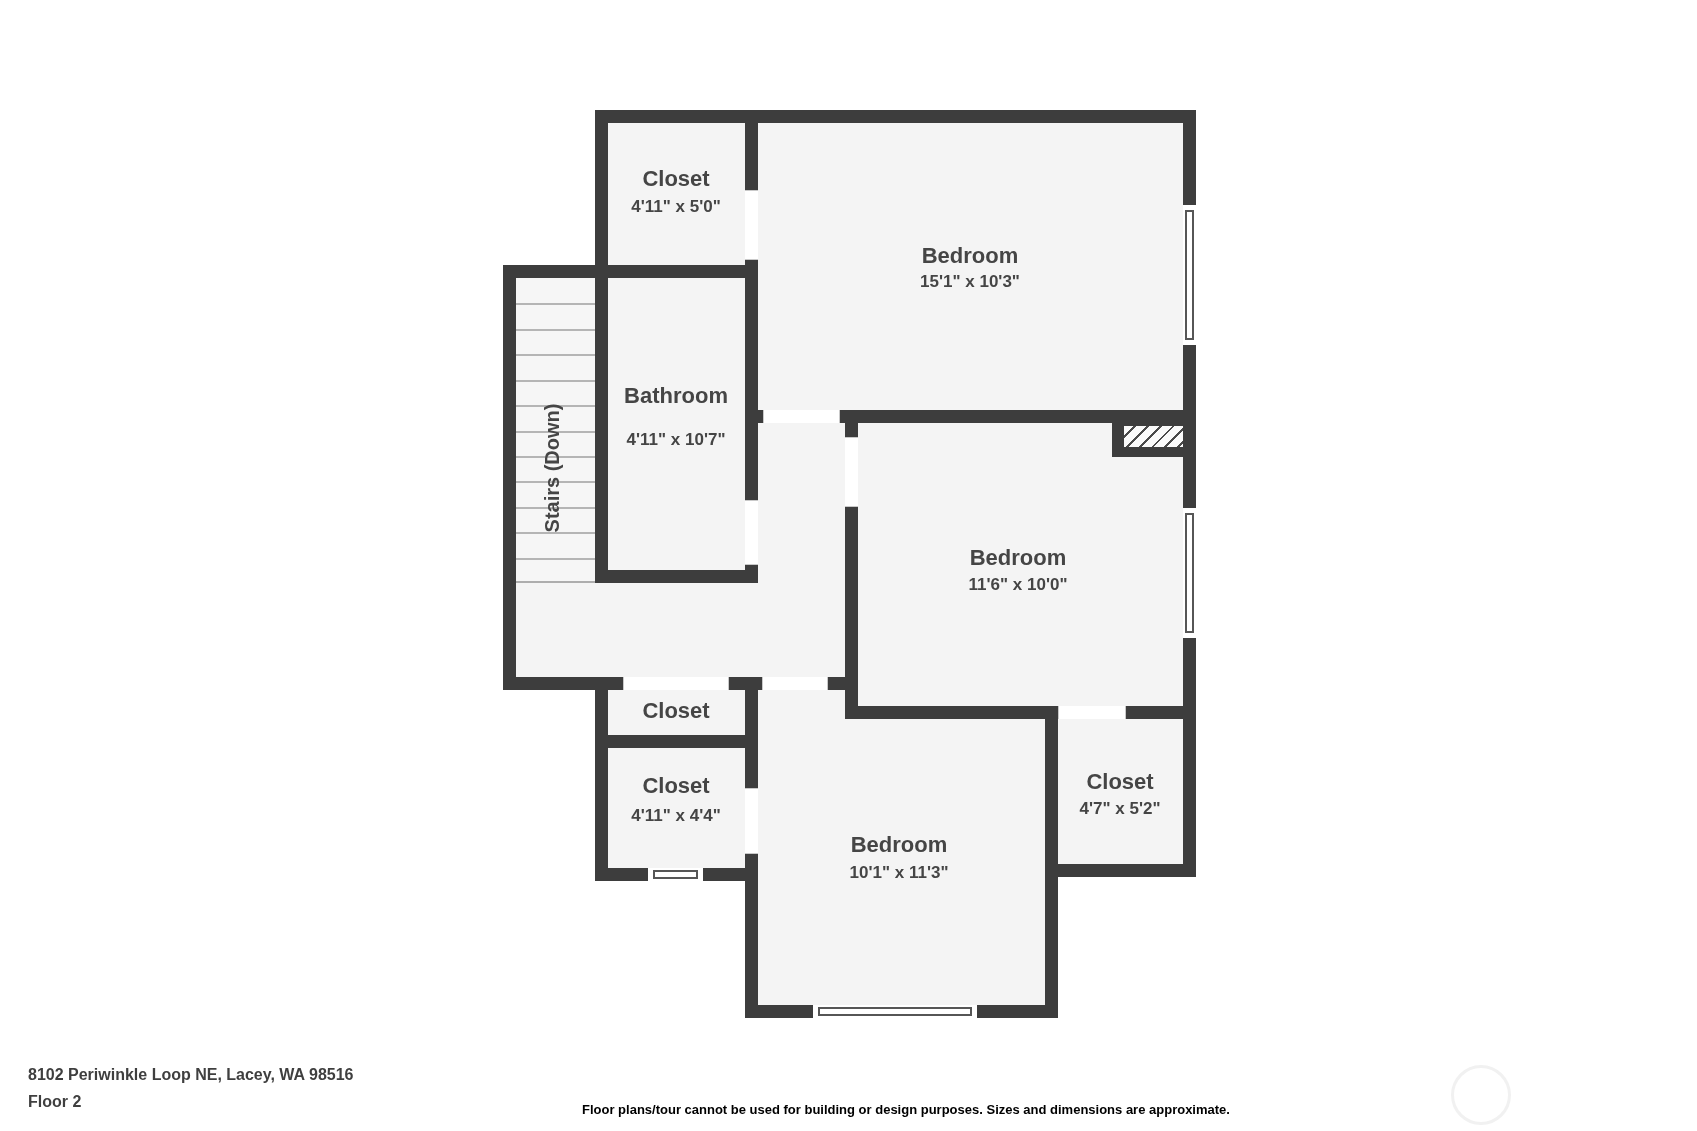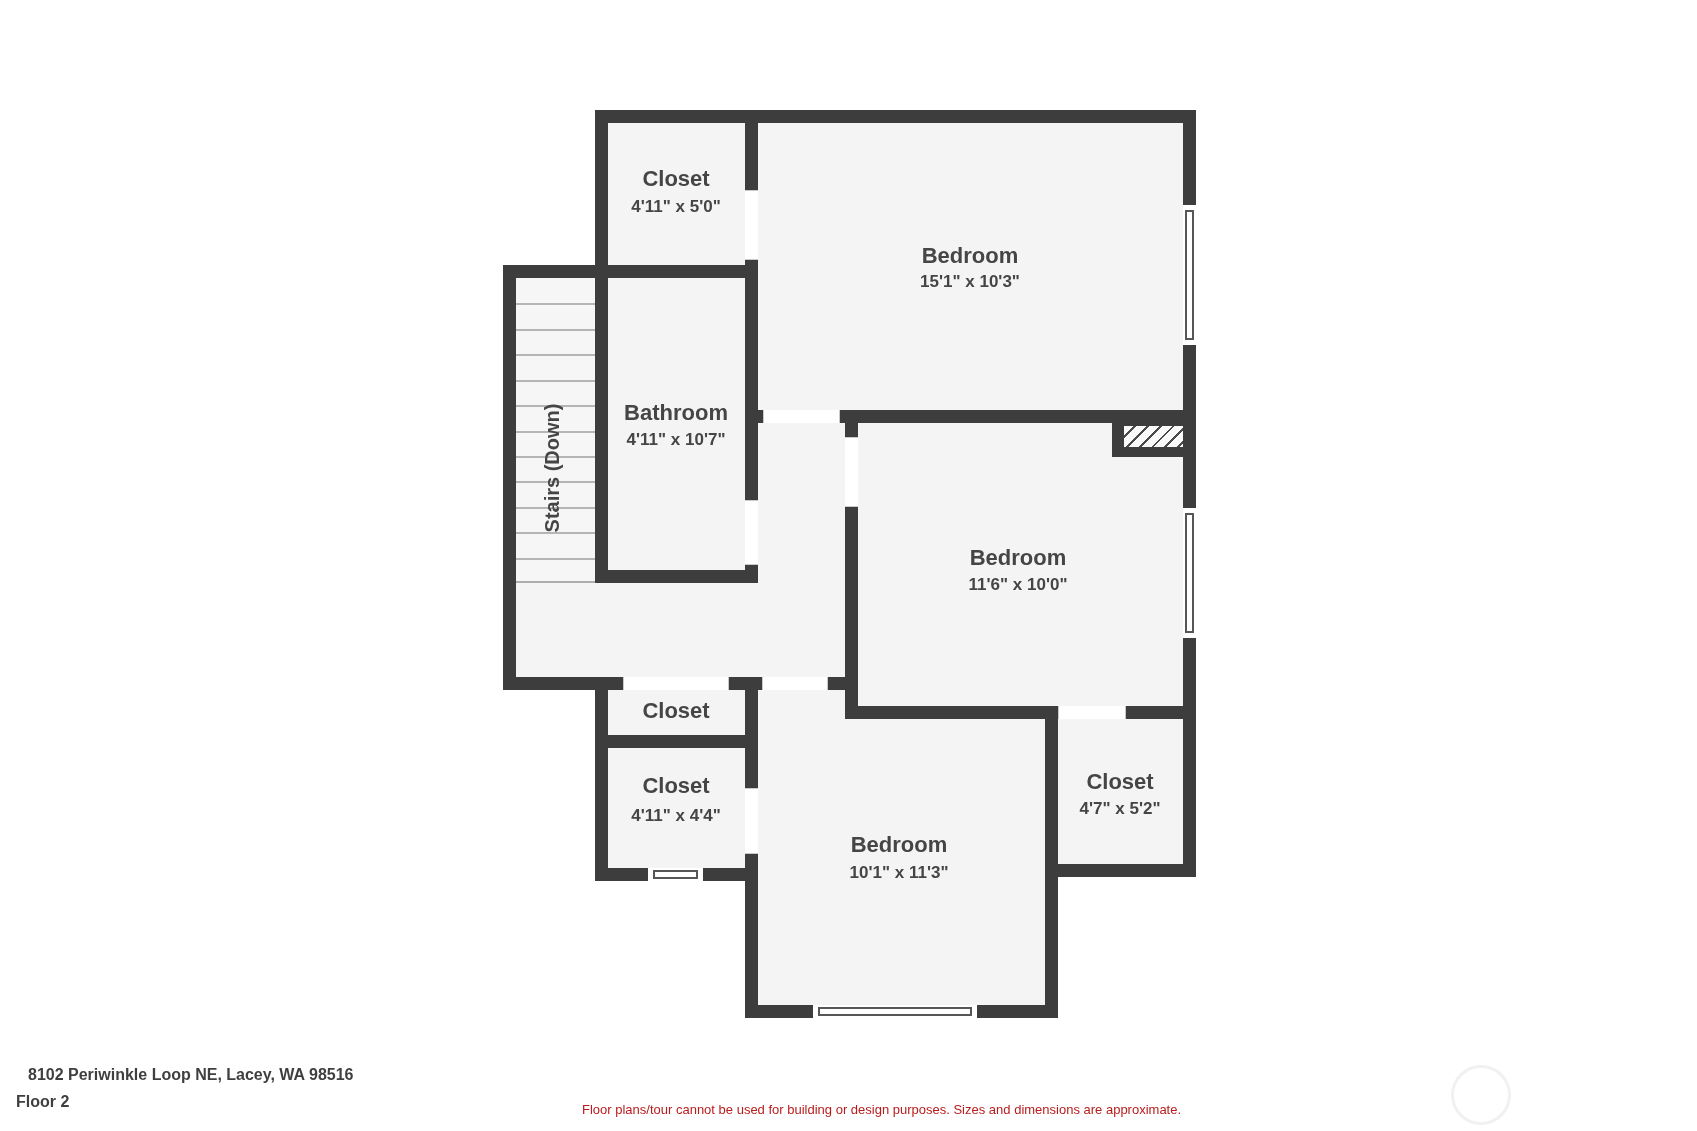--- a/index.html
+++ b/index.html
@@ -38,26 +38,26 @@
   .hatch-frame{position:absolute;left:1112px;top:410px;width:84px;height:47px;background:#3d3d3d;}
   .hatch-fill{
     position:absolute;left:12px;top:16px;width:59px;height:21px;
     background:repeating-linear-gradient(135deg,#fafafa 0px,#fafafa 7px,#4a4a4a 7px,#4a4a4a 9px);
   }
   .footer-address{
     position:absolute;left:28px;top:1066px;
     color:#3f3f3f;font-size:16px;font-weight:700;white-space:nowrap;
   }
   .footer-floor{
-    position:absolute;left:16px;top:1093px;
+    position:absolute;left:28px;top:1093px;
     color:#3f3f3f;font-size:16px;font-weight:700;white-space:nowrap;
   }
   .footer-disclaimer{
     position:absolute;left:582px;top:1102px;width:490px;
-    color:#b91c1c;font-size:13px;font-weight:400;text-align:center;white-space:nowrap;
+    color:#000000;font-size:13px;font-weight:700;text-align:center;white-space:nowrap;
   }
   .watermark-circle{
     position:absolute;left:1451px;top:1065px;width:54px;height:54px;
     border:3px solid #f1f1f1;border-radius:50%;
   }
 </style>
 </head>
 <body>
 
 <div class="canvas">
@@ -126,21 +126,21 @@
       <div class="window h" style="left: 648px; top: 868px; width: 55px; height: 13px;">
         <div class="pane"></div>
       </div>
       <div class="hatch-frame">
       <div class="hatch-fill"></div>
     </div>
       <div class="rlabel" style="left:676px;top:179px">Closet</div>
       <div class="rdims" style="left:676px;top:207px">4'11" x 5'0"</div>
       <div class="rlabel" style="left:970px;top:256px">Bedroom</div>
       <div class="rdims" style="left:970px;top:282px">15'1" x 10'3"</div>
-      <div class="rlabel" style="left:676px;top:413px">Bathroom</div>
+      <div class="rlabel" style="left:676px;top:396px">Bathroom</div>
       <div class="rdims" style="left:676px;top:440px">4'11" x 10'7"</div>
       <div class="rlabel" style="left:1018px;top:558px">Bedroom</div>
       <div class="rdims" style="left:1018px;top:585px">11'6" x 10'0"</div>
       <div class="rlabel" style="left:676px;top:711px">Closet</div>
       <div class="rlabel" style="left:676px;top:786px">Closet</div>
       <div class="rdims" style="left:676px;top:816px">4'11" x 4'4"</div>
       <div class="rlabel" style="left:1120px;top:782px">Closet</div>
       <div class="rdims" style="left:1120px;top:809px">4'7" x 5'2"</div>
       <div class="rlabel" style="left:899px;top:845px">Bedroom</div>
       <div class="rdims" style="left:899px;top:873px">10'1" x 11'3"</div>

